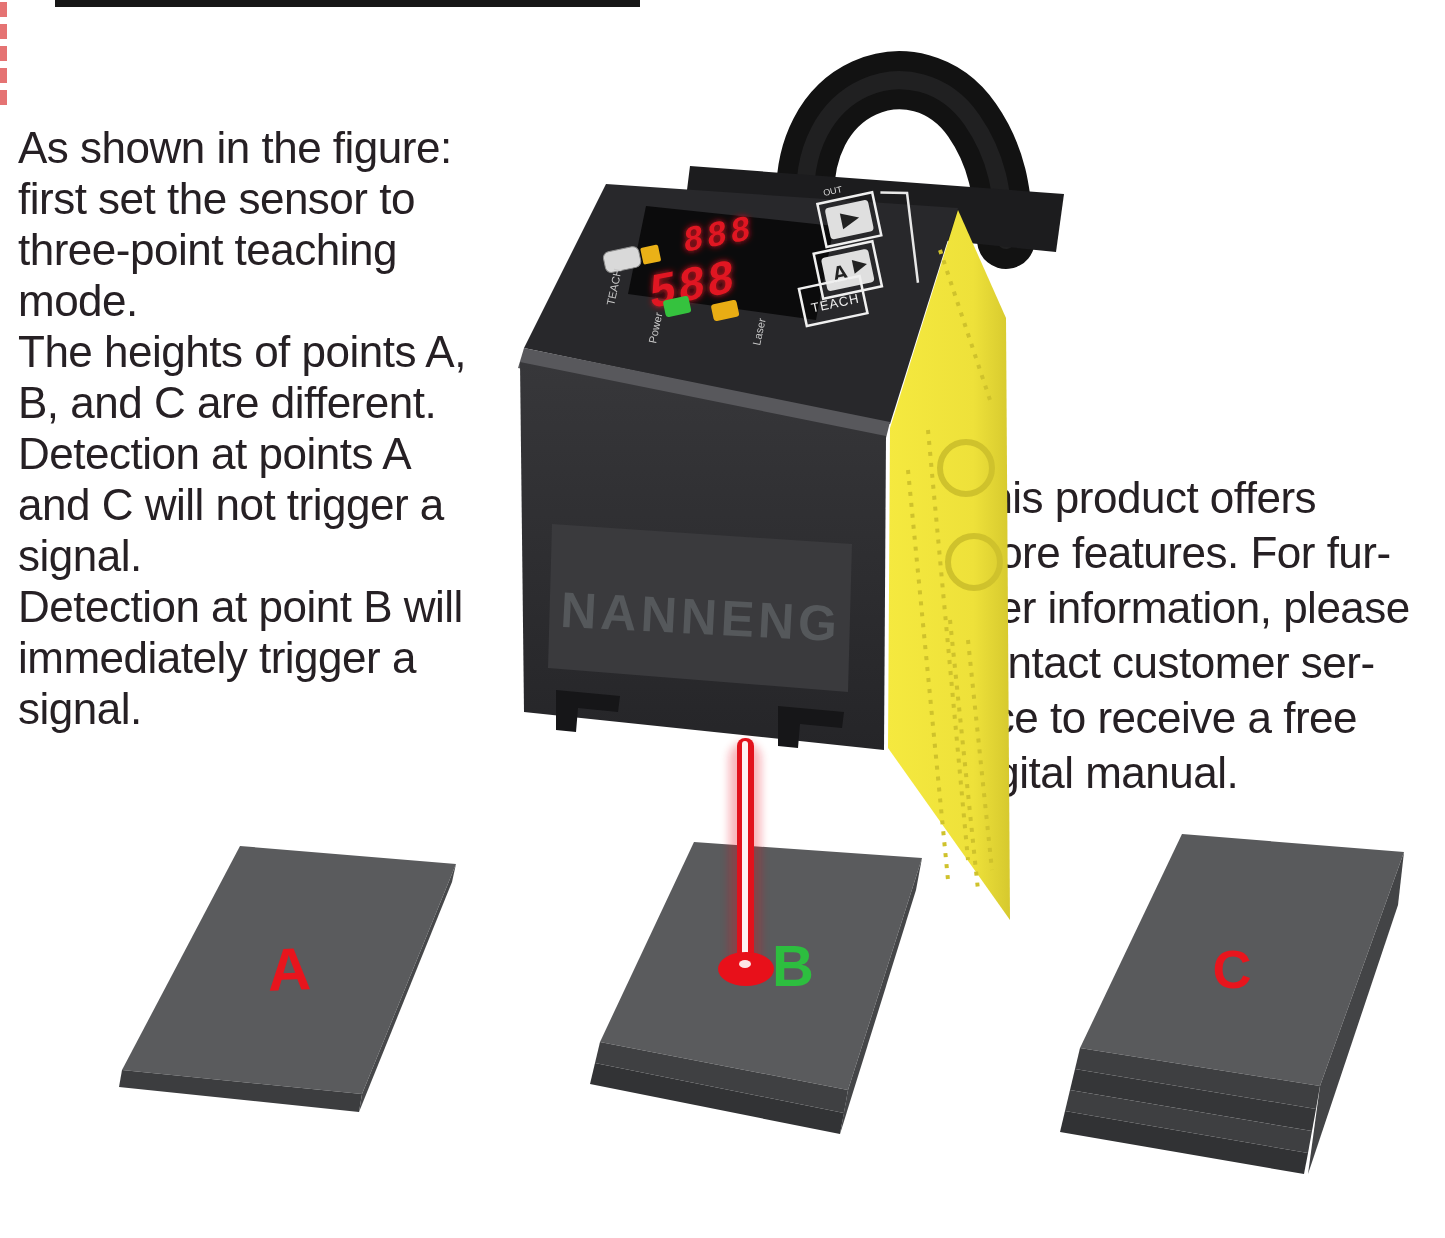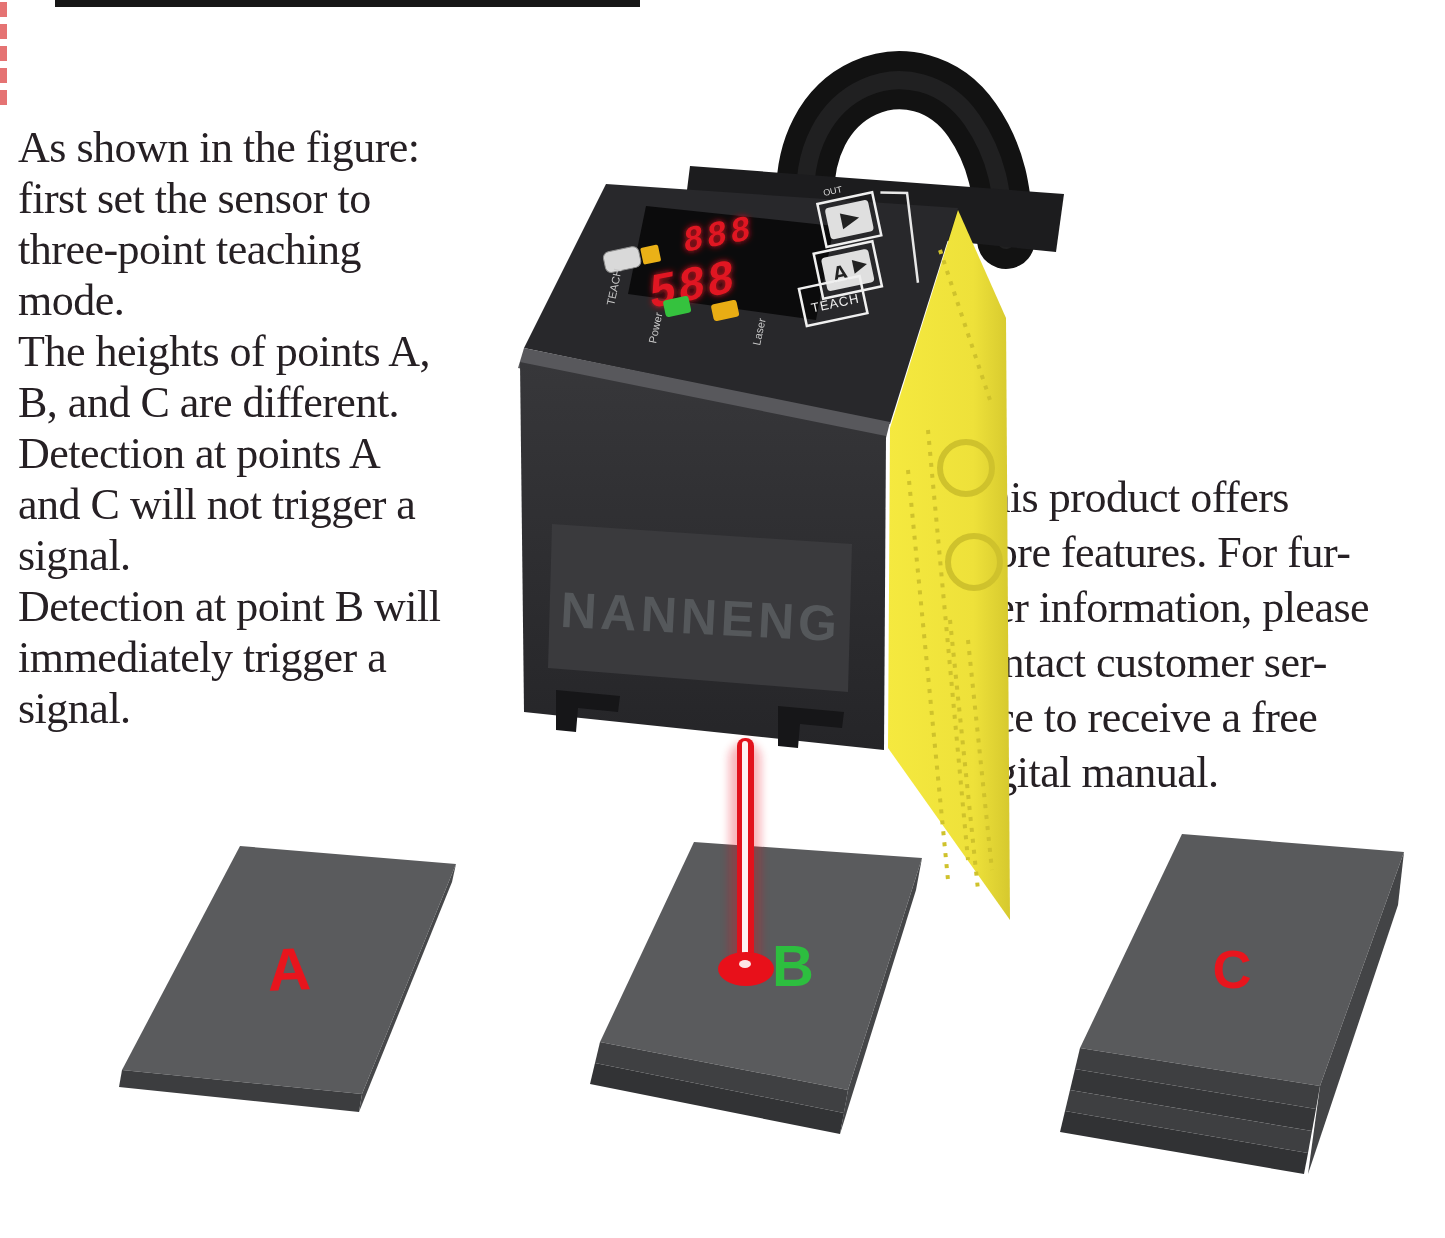--- a/index.html
+++ b/index.html
@@ -2,21 +2,21 @@
 <html><head>
 <meta charset="utf-8">
 <style>
   html,body{margin:0;padding:0;background:#ffffff;}
   .stage{
     position:relative;width:1445px;height:1238px;background:#ffffff;overflow:hidden;
     font-family:"Liberation Sans", sans-serif;
   }
   .caption{
     position:absolute;color:#262024;white-space:pre-line;
-    font-family:Liberation Serif, serif;letter-spacing:-0.5px;
+    font-family:Liberation Sans, sans-serif;letter-spacing:-0.5px;
   }
   .caption.left{left:18px;top:122px;width:525px;font-size:44px;line-height:51px;}
   .caption.right{left:962px;top:470px;width:485px;font-size:44px;line-height:55px;}
   .top-border-line{position:absolute;left:55px;top:0;width:585px;height:7px;background:#161616;}
   .edge-mark{position:absolute;left:0;width:7px;height:15px;background:#e57373;}
   svg text{font-family:"Liberation Sans", sans-serif;}
   svg .digits{font-family:"DejaVu Sans Mono", monospace;font-weight:bold;}
 </style>
 </head>
 <body>

